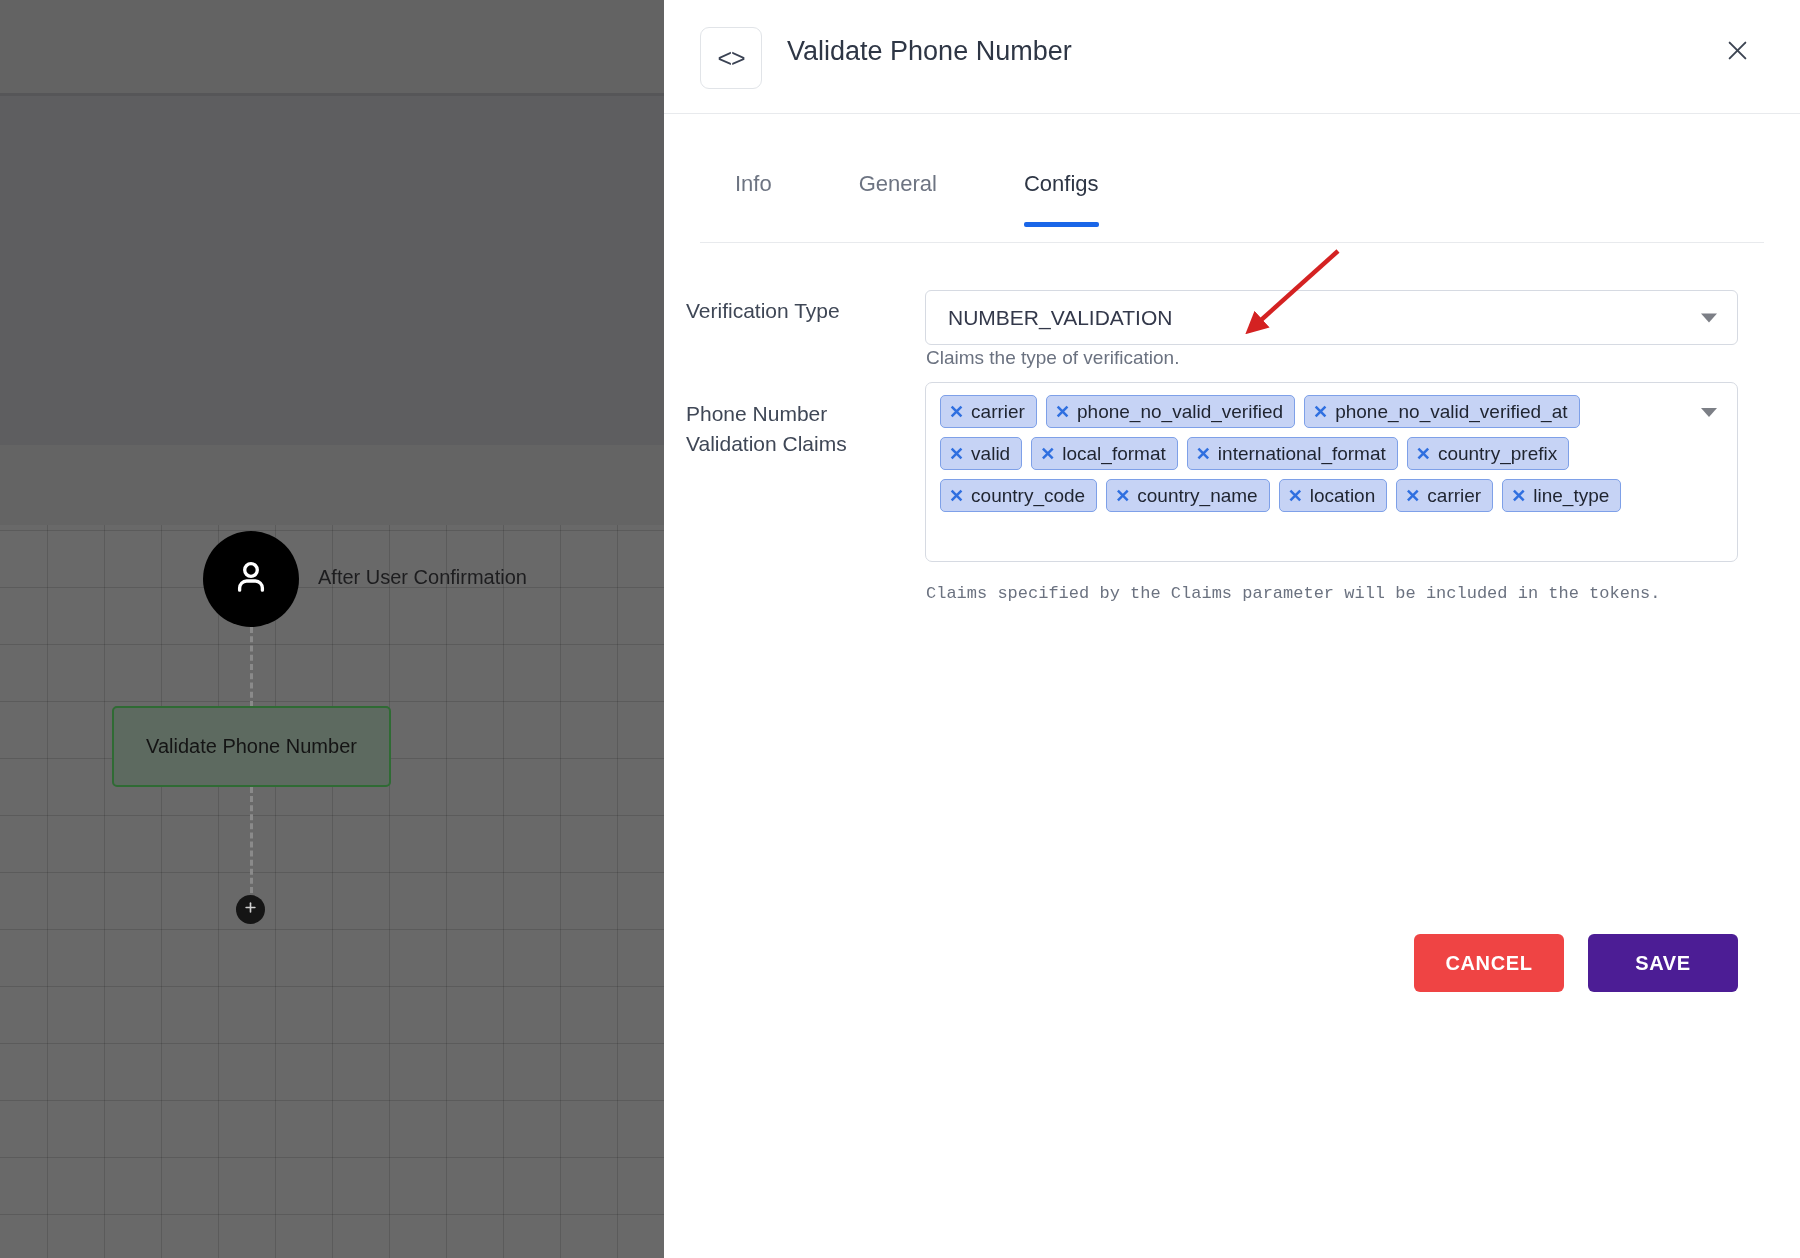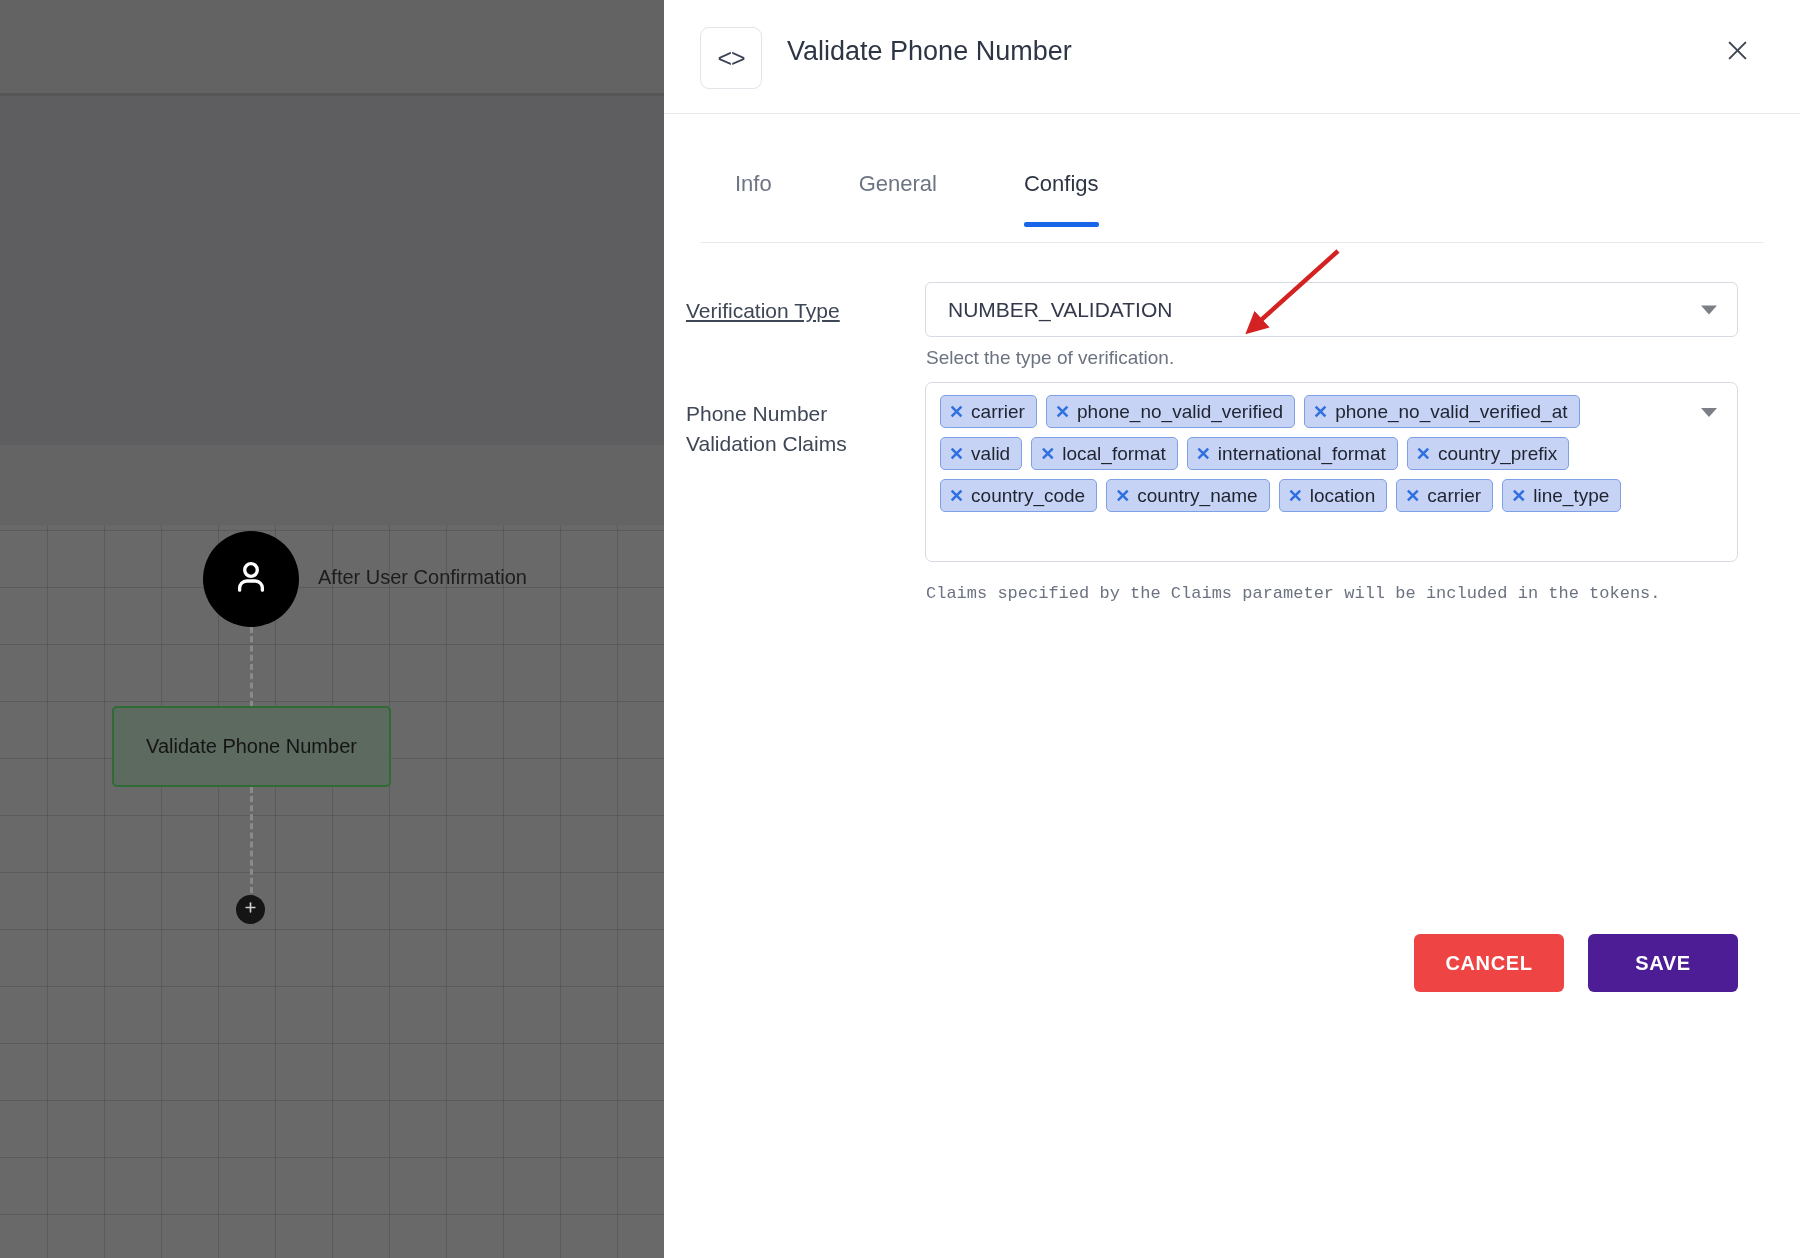--- a/index.html
+++ b/index.html
@@ -143,25 +143,25 @@
 
   #form {
     position: absolute; left: 0; top: 274px;
     width: 1136px;
   }
   .form-row { position: relative; }
   .field-label {
     position: absolute;
     font-size: 21px; color: #3f4756; line-height: 1.45;
   }
-  #vt-label { left: 22px; top: 22px; width: 230px; text-decoration: underline; }
+  #vt-label { left: 22px; top: 22px; width: 230px; }
   #claims-label { left: 22px; top: 125px; width: 200px; }
 
   #vt-select {
-    position: absolute; left: 261px; top: 8px;
+    position: absolute; left: 261px; top: 16px;
     width: 813px; height: 55px;
     border: 1px solid #d6dae2;
     border-radius: 6px;
     background: #fff;
     display: flex; align-items: center;
     cursor: pointer;
   }
   #vt-value {
     margin-left: 22px;
     font-size: 21px; color: #33384a;
@@ -317,21 +317,21 @@
     </div>
 
     <div id="form">
 
       <div class="form-row">
         <div class="field-label" id="vt-label">Verification Type</div>
         <div id="vt-select">
           <span id="vt-value">NUMBER_VALIDATION</span>
           <span class="caret"></span>
         </div>
-        <div id="vt-help">Select the type of verification.</div>
+        <div id="vt-help">Claims the type of verification.</div>
       </div>
 
       <div class="form-row">
         <div class="field-label" id="claims-label">Phone Number Validation Claims</div>
         <div id="claims-box">
           <div id="chips">
               <span class="chip">
                 <span class="chip-x">✕</span>
                 <span>carrier</span>
               </span>

